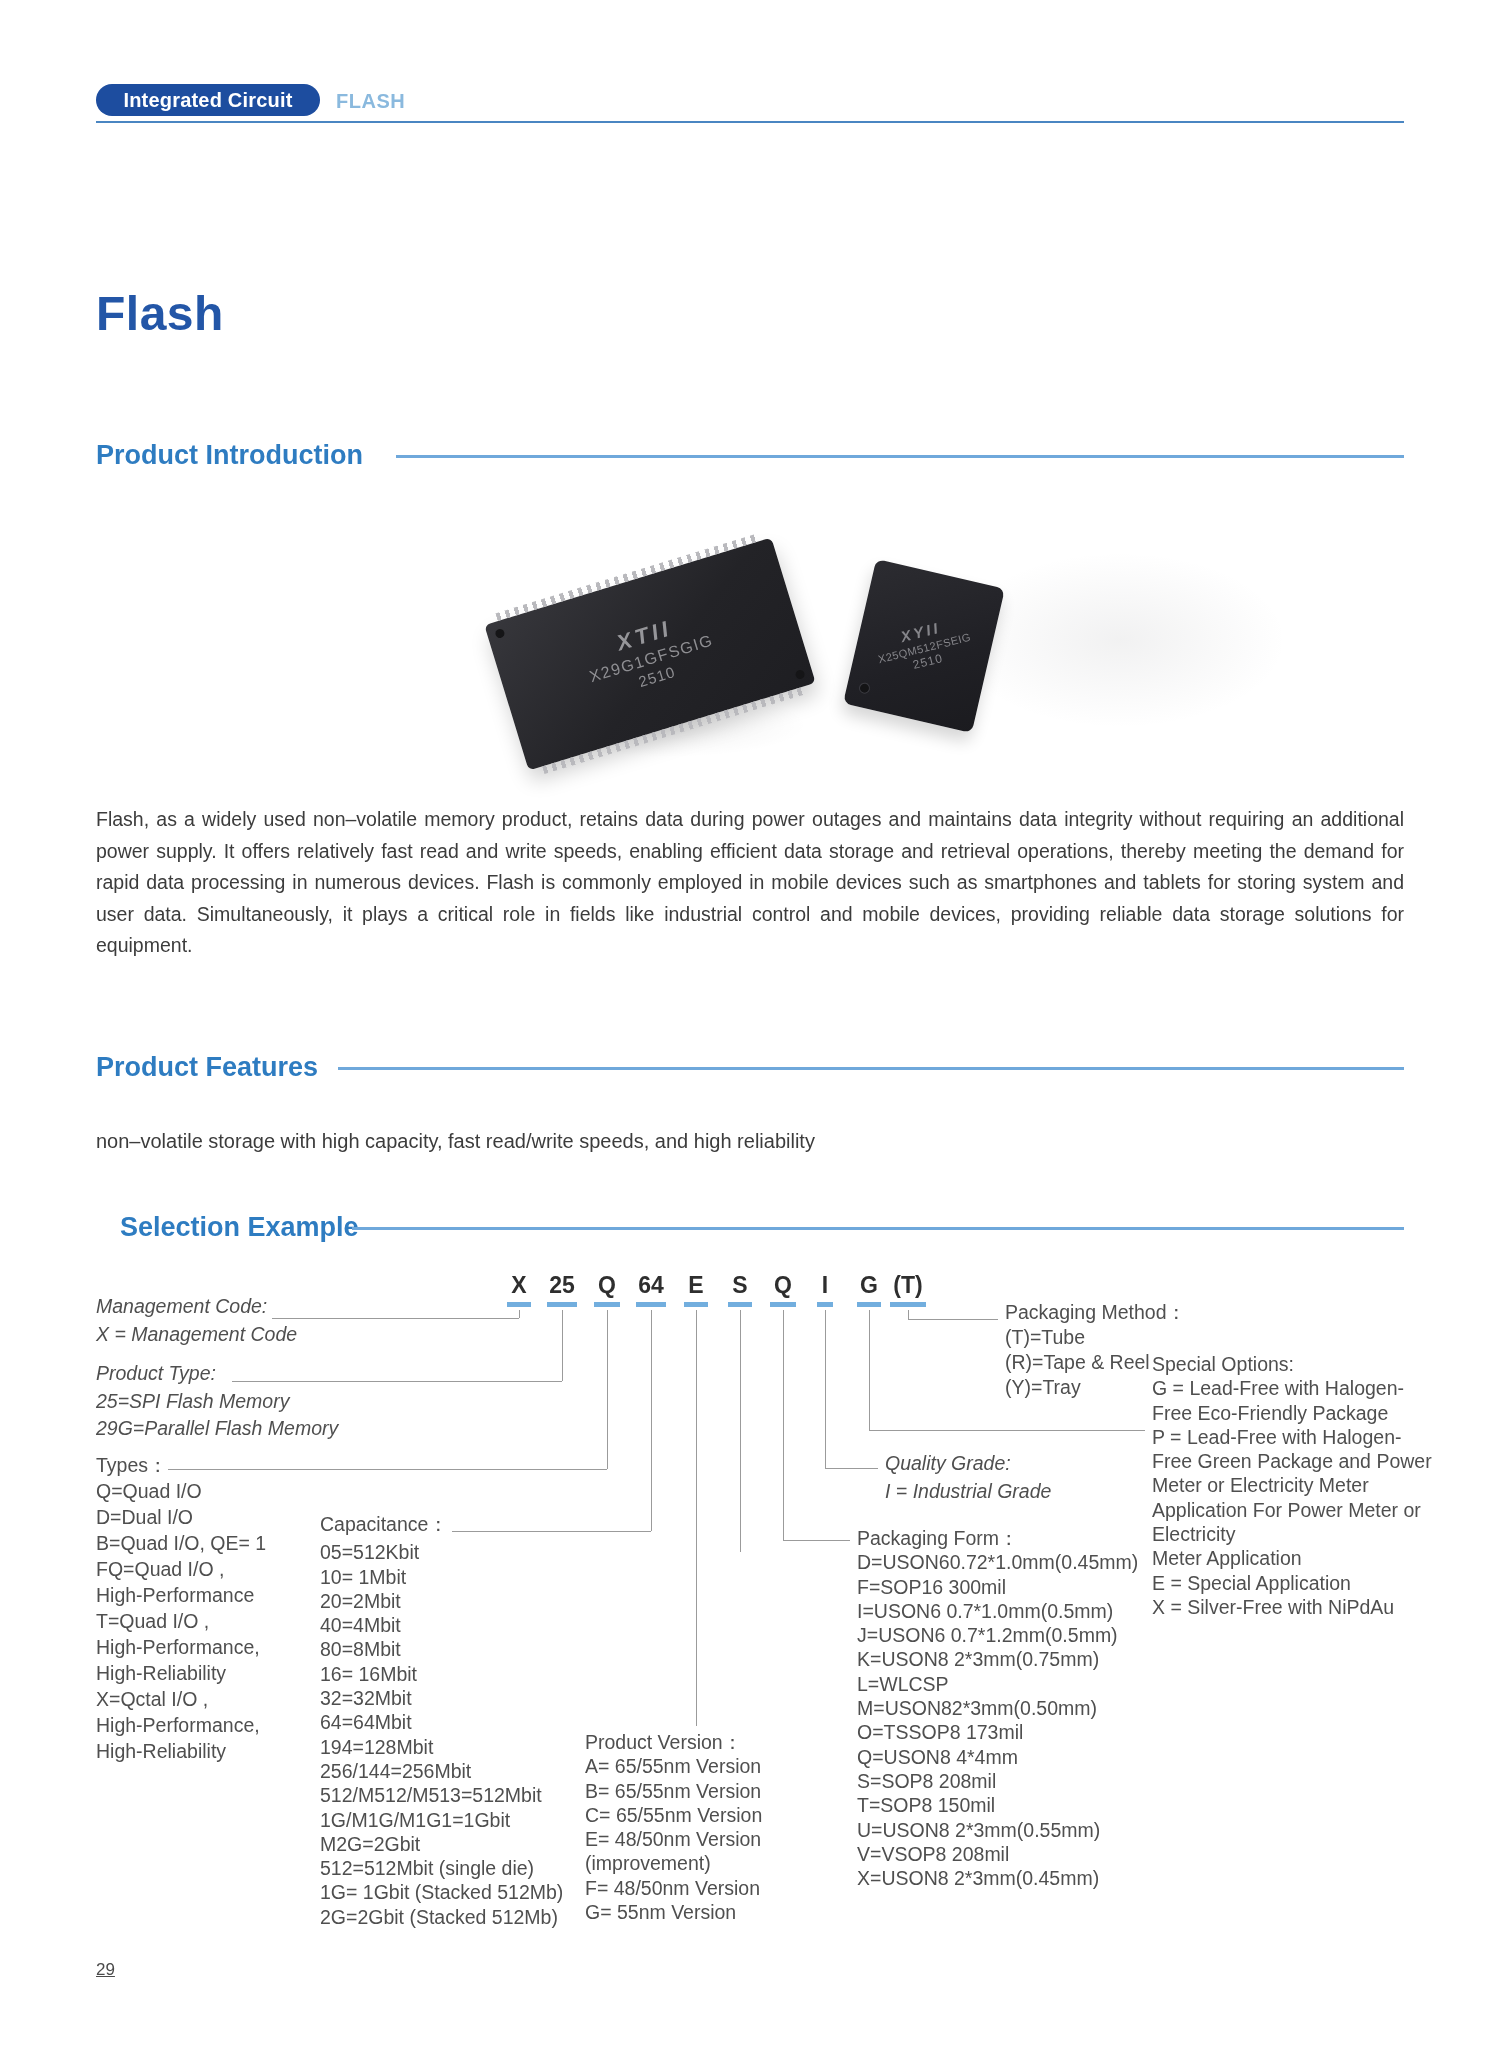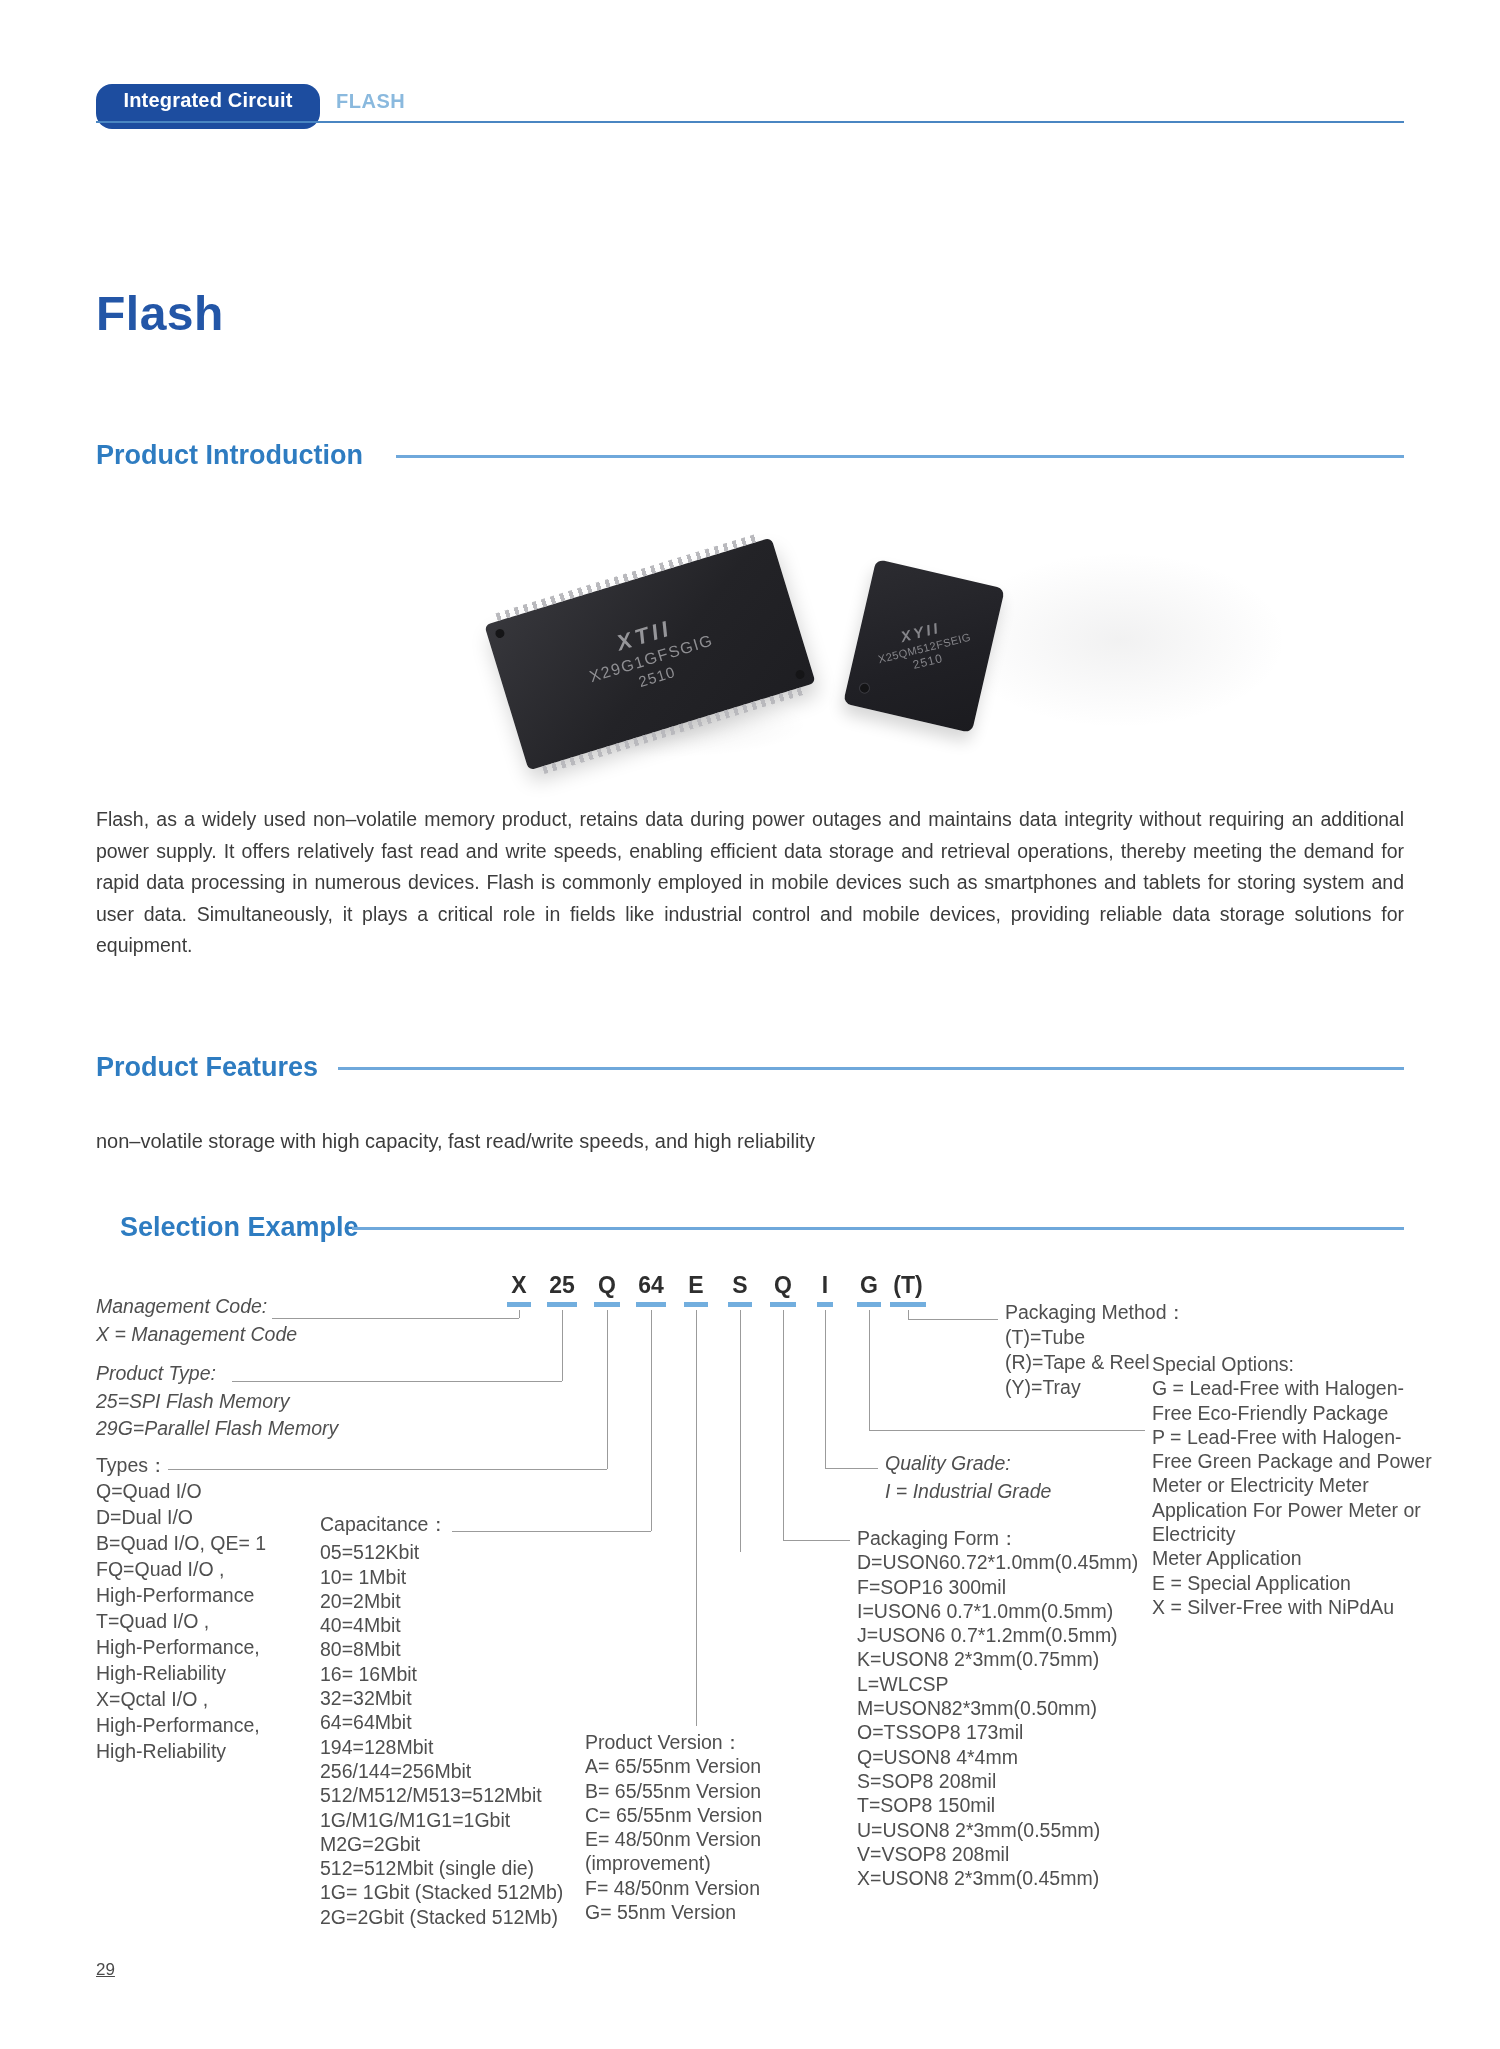--- a/index.html
+++ b/index.html
@@ -5,21 +5,21 @@
   * { margin:0; padding:0; box-sizing:border-box; }
   html,body { background:#ffffff; }
   body { font-family:"Liberation Sans", sans-serif; }
   #page {
     position:relative; width:1500px; height:2049px; margin:0 auto;
     background:#ffffff; overflow:hidden;
   }
 
   
   .badge {
-    position:absolute; left:96px; top:84px; width:224px; height:45px;
+    position:absolute; left:96px; top:84px; width:224px; height:32px;
     background:#1d4d9f; border-radius:16px; color:#ffffff;
     font-size:20px; font-weight:bold; text-align:center; line-height:32px;
     letter-spacing:0.2px;
   }
   .category {
     position:absolute; left:336px; top:90px; font-size:20px; font-weight:bold;
     color:#8ab9de; letter-spacing:0.5px;
   }
   .header-rule { position:absolute; left:96px; top:121px; width:1308px; height:2px; background:#4a86c2; }
 

